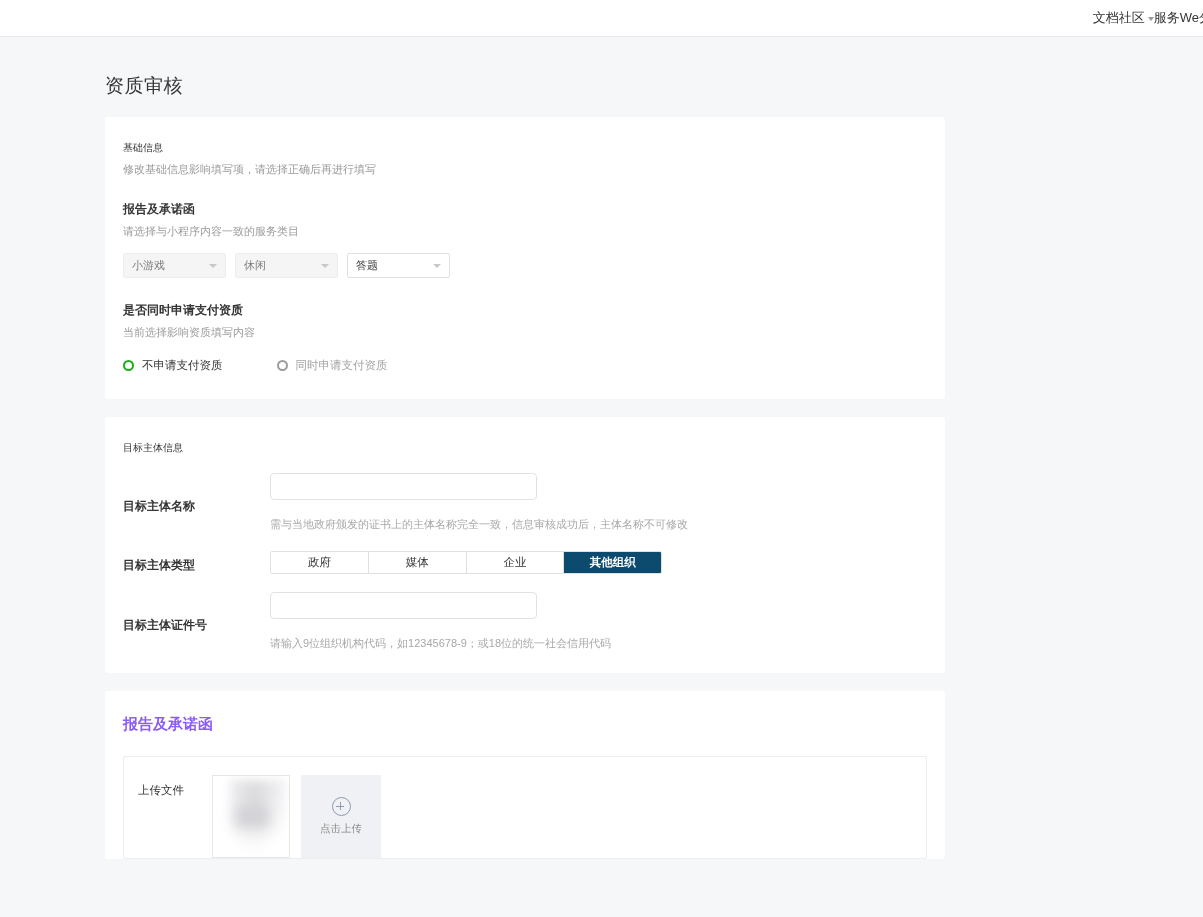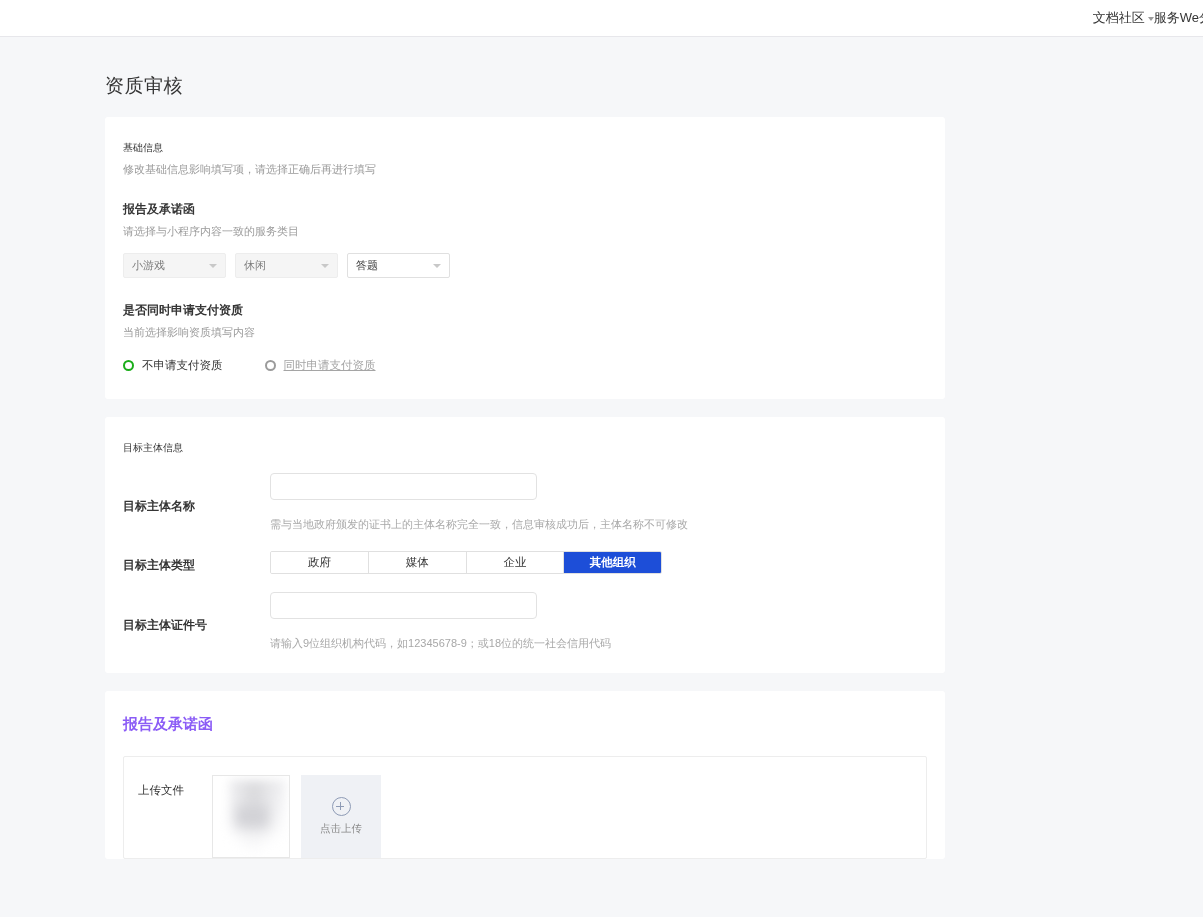--- a/index.html
+++ b/index.html
@@ -138,39 +138,39 @@
     border-left: 4px solid transparent;
     border-right: 4px solid transparent;
     border-top: 4px solid #c8c8c8;
     transform: translateY(-2px);
   }
 
   .radio-row {
     display: flex;
     align-items: center;
     margin-top: 18px;
-    gap: 42px;
+    gap: 54px;
   }
   .radio {
     display: flex;
     align-items: center;
     gap: 8px;
     font-size: 11.5px;
     cursor: pointer;
   }
   .radio .dot {
     width: 11px;
     height: 11px;
     border-radius: 50%;
     border: 2px solid #9b9b9b;
     box-sizing: border-box;
   }
   .radio.selected .dot { border-color: #1aad19; }
   .radio.selected .rlabel { color: #353535; }
-  .radio.muted .rlabel { color: #a5a5a5; text-decoration: underline; }
+  .radio.muted .rlabel { color: #a5a5a5; }
   .rlabel { color: #353535; }
 
   
   .form-row {
     display: flex;
     align-items: center;
     padding-left: 18px;
     margin-top: 18px;
   }
   .form-row .flabel {
@@ -216,21 +216,21 @@
     font-size: 11.5px;
     line-height: 21px;
     height: 21px;
     color: #353535;
     background: #ffffff;
     border-right: 1px solid #e0e0e0;
     cursor: pointer;
   }
   .segmented .seg:last-child { border-right: none; }
   .segmented .seg.active {
-    background: #1d4ed8;
+    background: #0c4a6e;
     color: #ffffff;
     font-weight: bold;
   }
 
   
   .report-title {
     font-size: 15px;
     color: #8b5cf6;
     margin: 0 0 12px 18px;
     font-weight: 700;

